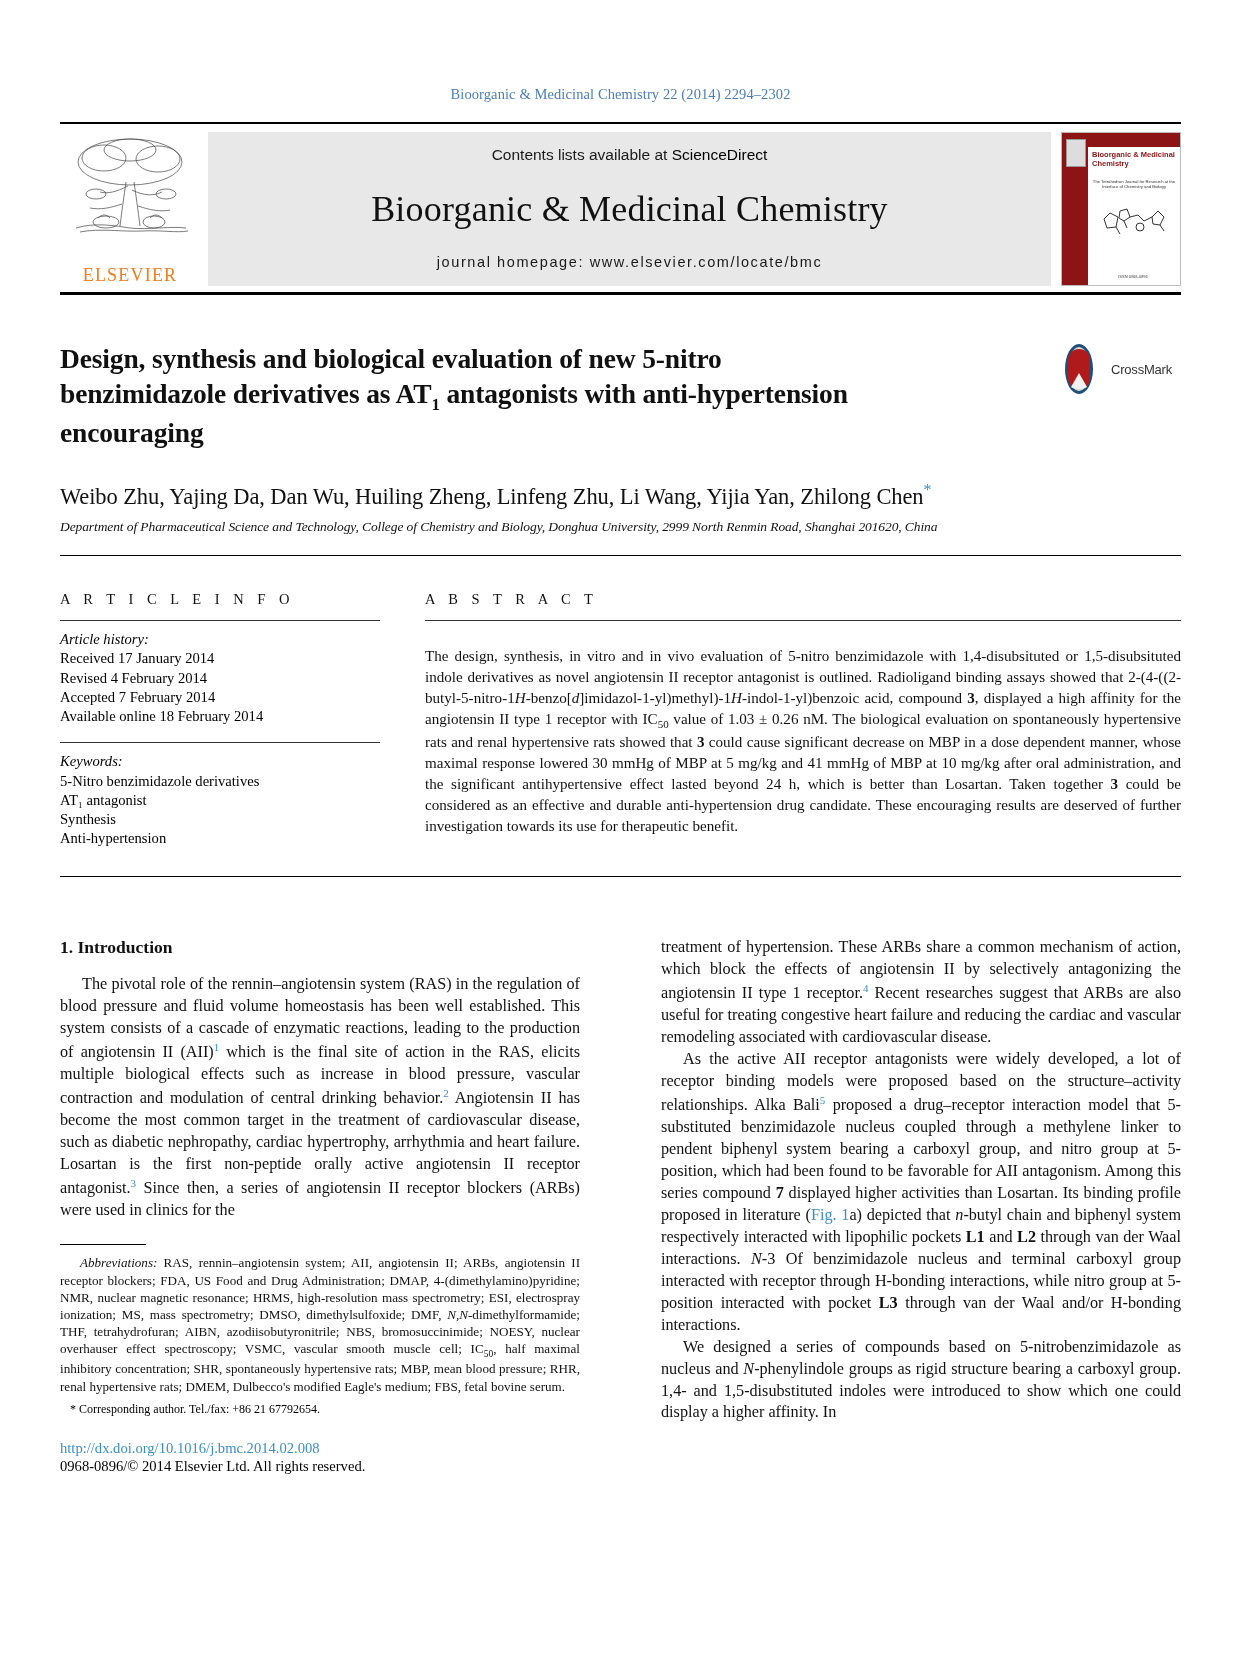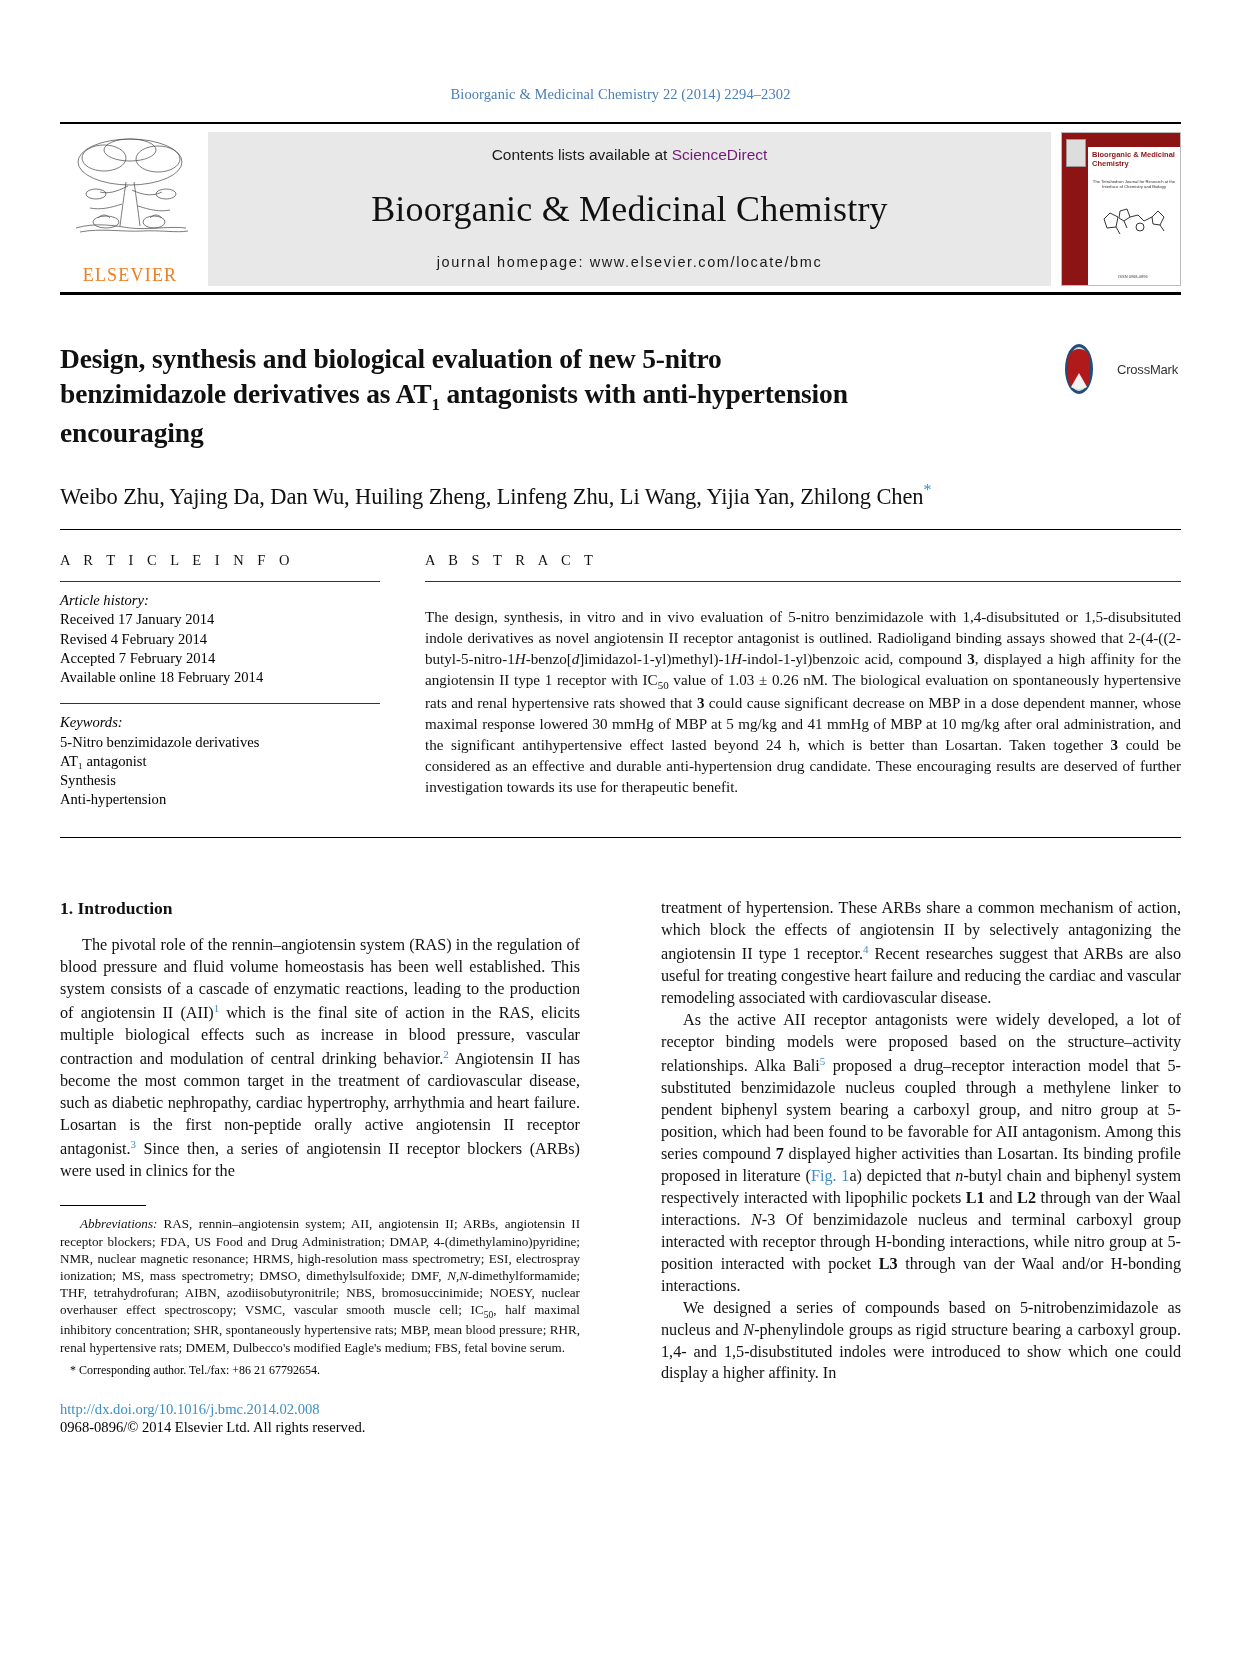--- a/index.html
+++ b/index.html
@@ -73,21 +73,21 @@
     justify-content: space-between;
     align-items: center;
     padding: 14px 0 16px 0;
     box-sizing: border-box;
   }
   .contents-line {
     font-size: 15.5px;
     font-family: "Liberation Sans", sans-serif;
     color: #1a1a1a;
   }
-  .contents-line .sd { color:#701a75; }
+  .contents-line .sd { color:#000000; }
   .journal-title {
     font-family: "Liberation Serif", serif;
     font-size: 36px;
     color: #111;
     letter-spacing: .2px;
   }
   .homepage-line {
     font-size: 14.5px;
     font-family: "Liberation Sans", sans-serif;
     letter-spacing: 1.6px;
@@ -131,21 +131,21 @@
     font-size: 27.5px;
     line-height: 1.28;
     color: #111;
     max-width: 900px;
     letter-spacing: -.15px;
   }
   .paper-title sub { font-size: 17px; }
   .crossmark {
     position:absolute; right: 2px; top: 0px;
     width: 122px; height: 56px;
-    display:flex; align-items:center; gap:16px;
+    display:flex; align-items:center; gap:10px;
   }
   .cm-badge { width:44px; height:52px; }
   .cm-text {
     font-family:"Liberation Sans", sans-serif;
     font-size:13px; color:#333; letter-spacing:-.2px;
   }
   .authors {
     margin-top: 30px;
     font-family: "Liberation Serif", serif;
     font-size: 22.5px;
@@ -159,21 +159,21 @@
     font-size: 13.5px;
     color: #111;
     letter-spacing: -.1px;
   }
 
   
   .infoabs {
     margin-top: 20px;
     border-top: 1.6px solid #000;
     display: flex;
-    padding-top: 22px;
+    padding-top: 35px;
   }
   .colinfo { width: 320px; flex: 0 0 320px; }
   .colabs  { flex: 1; margin-left: 45px; }
   .sec-label {
     font-family: "Liberation Serif", serif;
     font-size: 14.5px;
     letter-spacing: 5px;
     font-weight: normal;
     color: #111;
     margin-bottom: 12px;
@@ -309,20 +309,21 @@
         <path d="M22 6 C29 6 33 11 33 18 L33 34 C33 41 29 46 22 46 C15 46 11 41 11 34 L11 18 C11 11 15 6 22 6 Z" fill="#b01a1a"></path>
         <path d="M22 30 L30 44 C27 46 25 46 22 46 C19 46 17 46 14 44 Z" fill="#f2f2f2"></path>
       </svg>
       <span class="cm-text">CrossMark</span>
     </div>
 
     <h1 class="paper-title"><span>Design, synthesis and biological evaluation of new 5-nitro</span><br><span>benzimidazole derivatives as AT</span><sub>1</sub><span> antagonists with anti-hypertension</span><br><span>encouraging</span></h1>
 
     <div class="authors"><span>Weibo Zhu, Yajing Da, Dan Wu, Huiling Zheng, Linfeng Zhu, Li Wang, Yijia Yan, Zhilong Chen</span><span class="star">*</span></div>
 
+    <div class="affil">Department of Pharmaceutical Science and Technology, College of Chemistry and Biology, Donghua University, 2999 North Renmin Road, Shanghai 201620, China</div>
   </div>
 
   <div class="infoabs">
 
     <div class="colinfo">
       <div class="sec-label">A R T I C L E   I N F O</div>
       <div class="thinrule"></div>
       <div class="info-body">
         <div class="ital">Article history:</div>
         <div>Received 17 January 2014</div>

